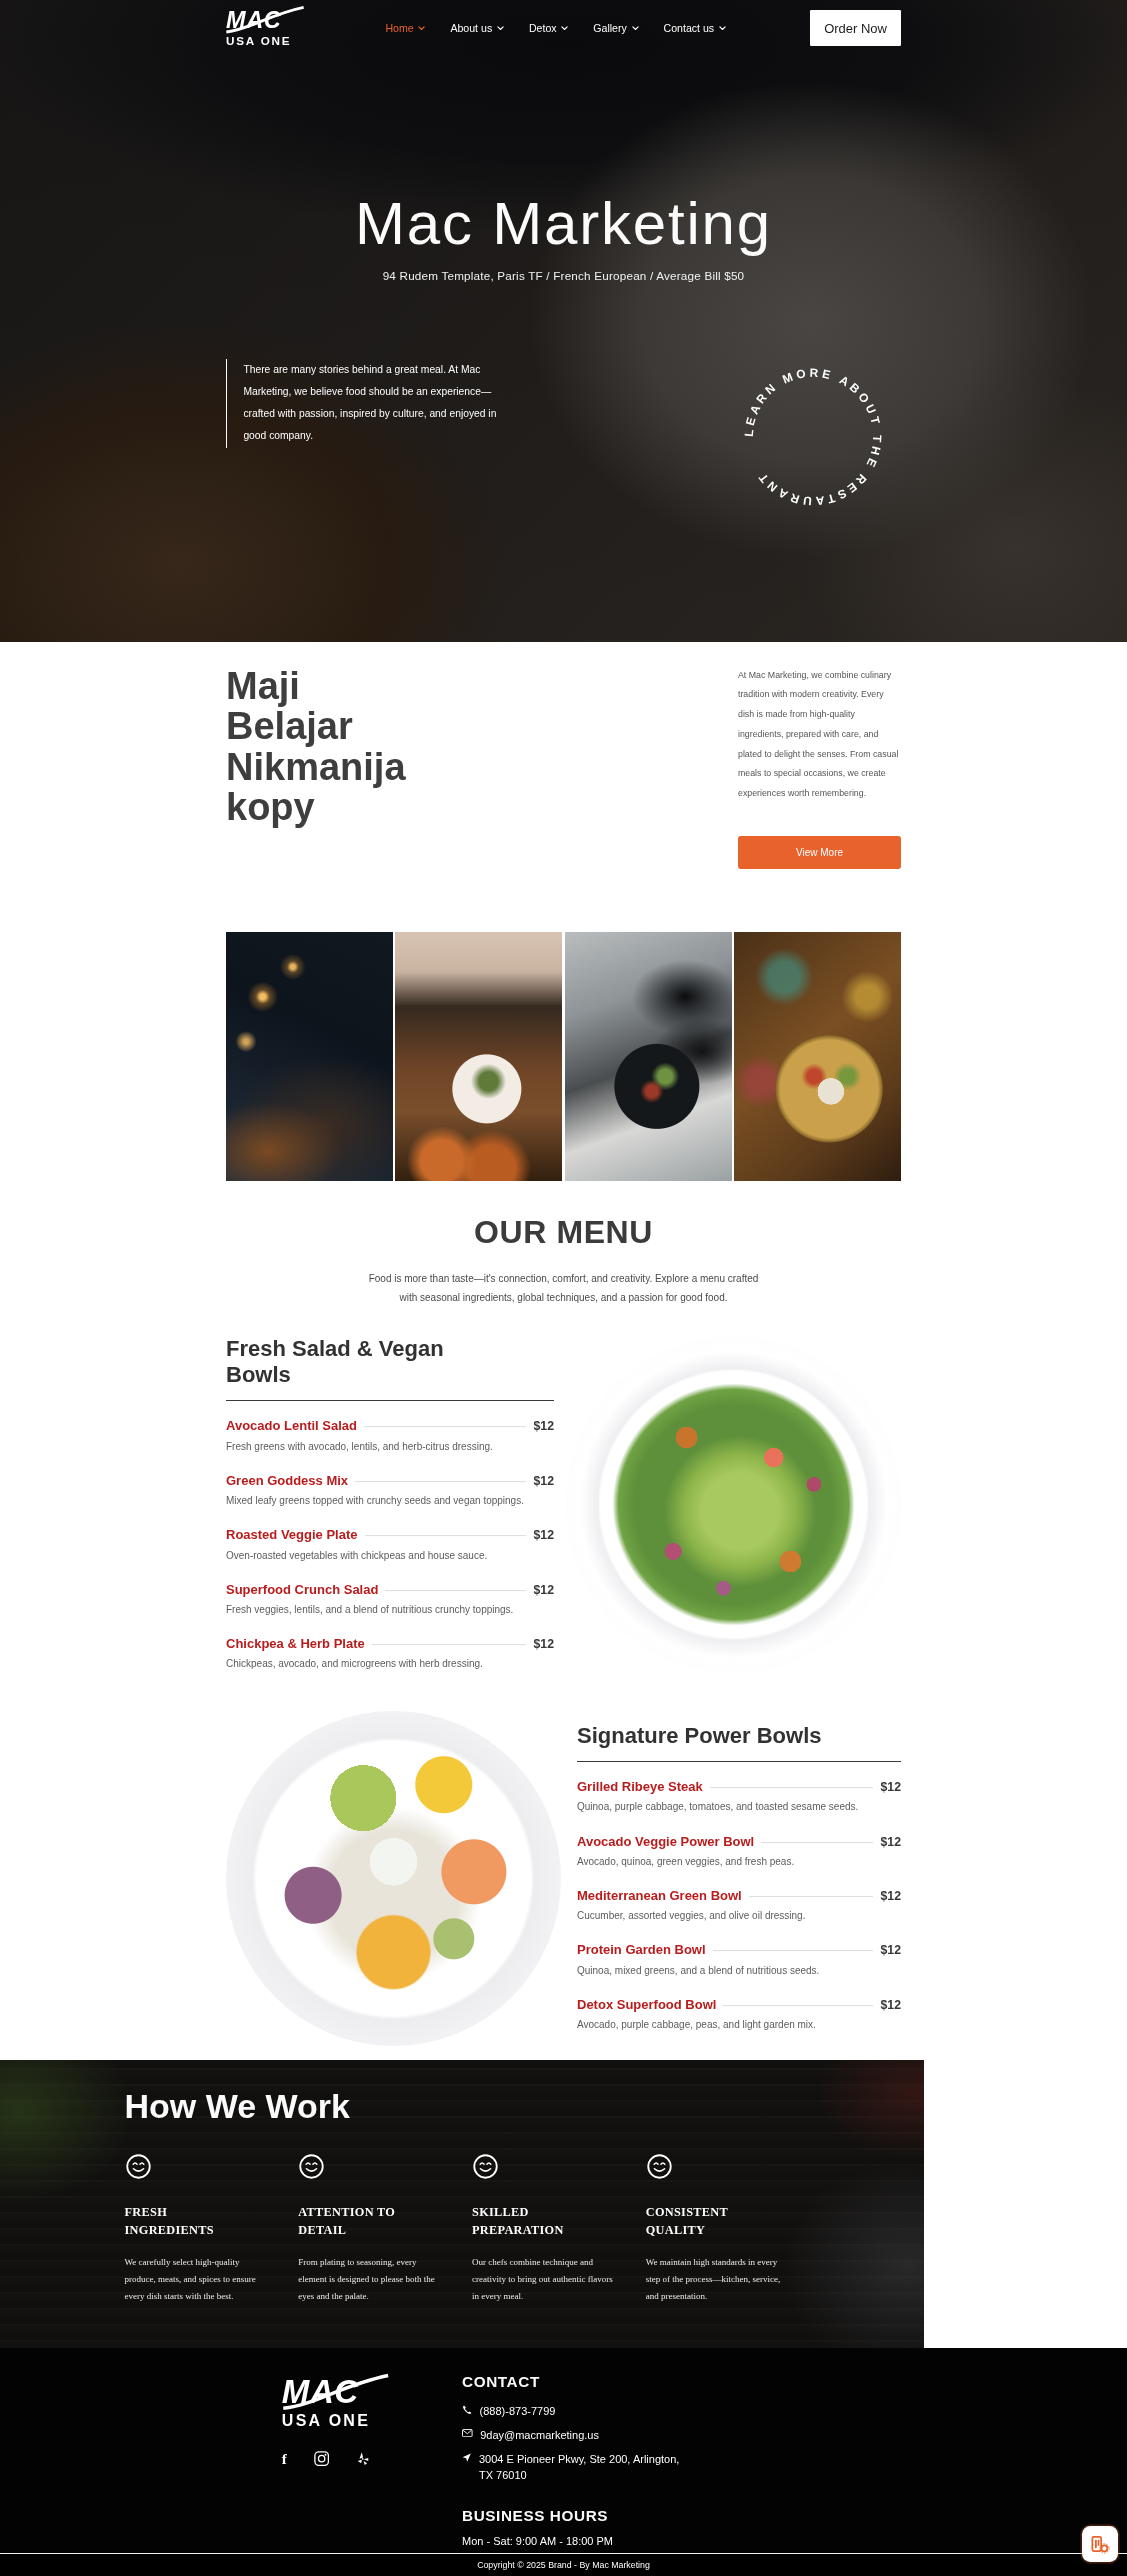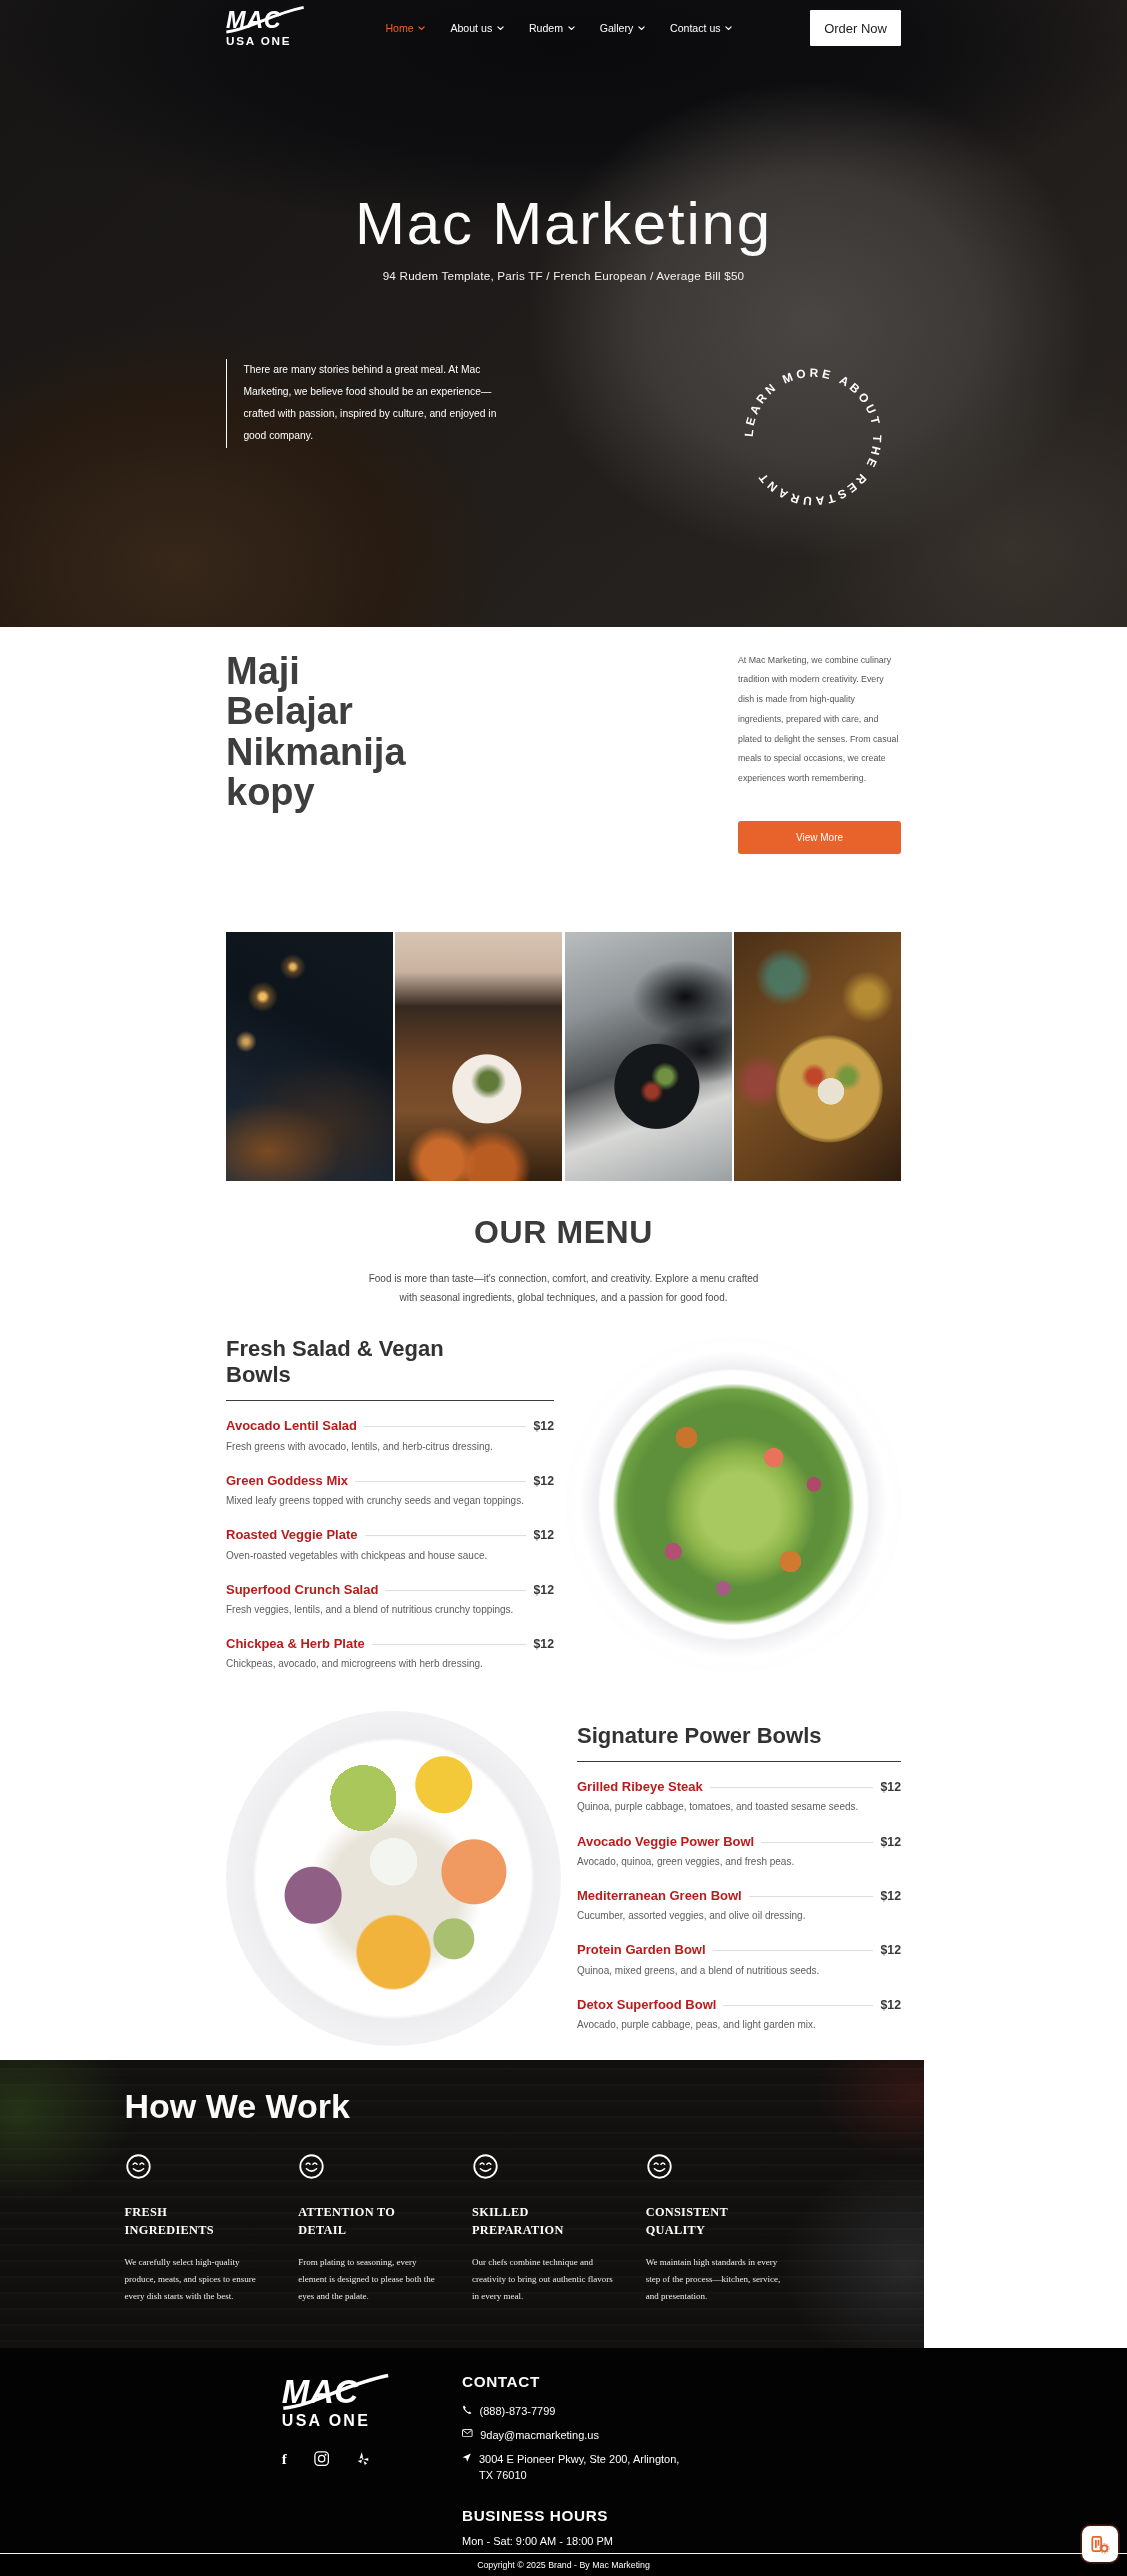--- a/index.html
+++ b/index.html
@@ -48,21 +48,21 @@
   .nav { display:flex; align-items:center; gap:25px; margin-left:94px; }
   .nav-item { display:flex; align-items:center; gap:4.7px; color:#ffffff; font-size:10.6px; cursor:pointer; }
   .nav-item.active { color:#E8622C; }
   .chev { display:inline-block; }
   .order-btn {
     margin-left:auto; background:#ffffff; color:#1d1d1d; font-size:13px;
     padding:10.6px 14px; border-radius:1.2px; cursor:pointer; font-weight:400;
   }
 
   
-  .about { position:absolute; top:627px; left:0; width:1127px; height:298px; background:#fff; }
+  .about { position:absolute; top:642px; left:0; width:1127px; height:298px; background:#fff; }
   .about-row { display:flex; justify-content:space-between; padding-top:23.5px; }
   .about-heading { width:364px; font-size:38px; font-weight:600; color:#3E3E3E; line-height:1.07; }
   .about-heading span { display:block; }
   .about-right { width:163px; }
   .about-par { font-size:8.8px; color:#555555; line-height:2.25; font-weight:300; }
   .view-more {
     margin-top:32px; width:100%; height:33px; background:#E8622C; color:#fff;
     font-size:10px; display:flex; align-items:center; justify-content:center;
     border-radius:2.9px; cursor:pointer;
   }
@@ -222,21 +222,21 @@
             <path d="M1.5,1.5 L6,6 L10.5,1.5" stroke="currentColor" stroke-width="2" fill="none" stroke-linecap="round"></path>
           </svg>
       </div>
       <div class="nav-item">
         <span>About us</span>
         <svg class="chev" width="7" height="4.7" viewBox="0 0 12 8">
             <path d="M1.5,1.5 L6,6 L10.5,1.5" stroke="currentColor" stroke-width="2" fill="none" stroke-linecap="round"></path>
           </svg>
       </div>
       <div class="nav-item">
-        <span>Rudem</span>
+        <span>Detox</span>
         <svg class="chev" width="7" height="4.7" viewBox="0 0 12 8">
             <path d="M1.5,1.5 L6,6 L10.5,1.5" stroke="currentColor" stroke-width="2" fill="none" stroke-linecap="round"></path>
           </svg>
       </div>
       <div class="nav-item">
         <span>Gallery</span>
         <svg class="chev" width="7" height="4.7" viewBox="0 0 12 8">
             <path d="M1.5,1.5 L6,6 L10.5,1.5" stroke="currentColor" stroke-width="2" fill="none" stroke-linecap="round"></path>
           </svg>
       </div>

